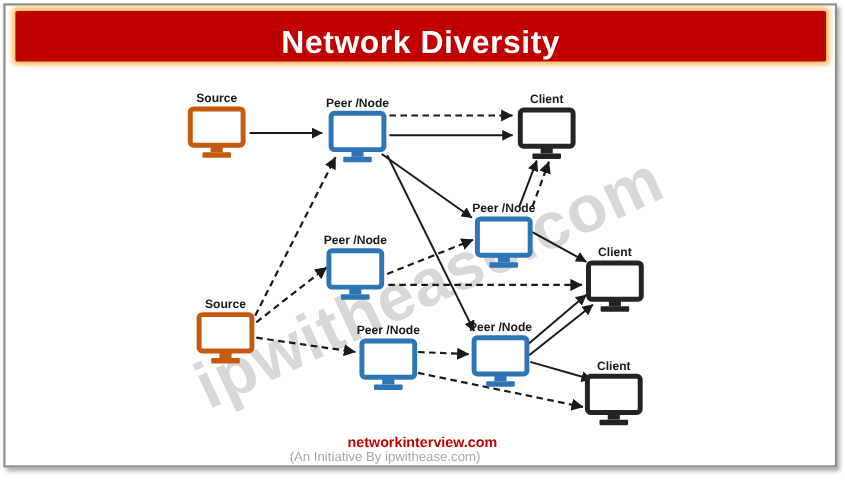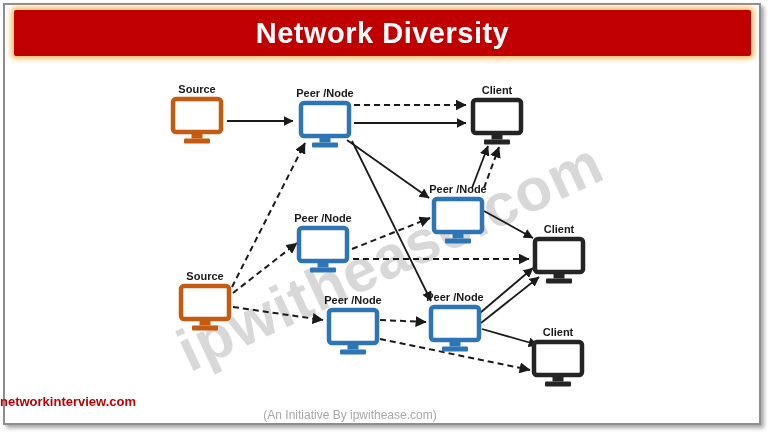--- a/index.html
+++ b/index.html
@@ -9,21 +9,21 @@
   }
   .frame{
     position:absolute;left:3px;top:3px;width:754px;height:418px;
     border:2px solid #8e8e8e;background:#ffffff;
     box-shadow:3px 3px 4px rgba(0,0,0,0.35);
   }
   .banner{
     position:absolute;left:14px;top:10px;width:737px;height:46px;
     background:#c00000;border-radius:2px;z-index:3;
     box-shadow:0 0 5px 3px rgba(243,167,60,0.75);
-    display:flex;align-items:center;justify-content:center;
+    display:flex;align-items:flex-end;justify-content:center;
   }
   .banner-title{
     color:#ffffff;font-size:29px;font-weight:bold;letter-spacing:0.5px;
     font-family:"Liberation Sans", sans-serif;
   }
   .watermark{
     position:absolute;left:120px;top:222px;width:540px;z-index:1;
     text-align:center;white-space:nowrap;
     transform:rotate(-25deg);transform-origin:50% 50%;
     font-size:60px;font-weight:bold;color:#d8d8d8;letter-spacing:1px;
@@ -31,21 +31,21 @@
   }
   #diagram-svg{position:absolute;left:0;top:0;z-index:2;}
   .edge{stroke:#1a1a1a;}
   .edge.solid{stroke-width:1.8;}
   .edge.dashed{stroke-width:2;stroke-dasharray:6 4;}
   .node-label{
     font-family:"Liberation Sans", sans-serif;
     font-size:11px;font-weight:bold;fill:#1a1a1a;
   }
   .footer-site{
-    position:absolute;left:0;top:394px;width:768px;text-align:left;z-index:3;
+    position:absolute;left:0;top:394px;width:768px;text-align:center;z-index:3;
     color:#c00000;font-weight:bold;font-size:13px;
   }
   .footer-initiative{
     position:absolute;left:0;top:408px;width:700px;text-align:center;z-index:3;
     color:#a8a8a8;font-size:12px;
   }
 </style>
 </head>
 <body>
 

